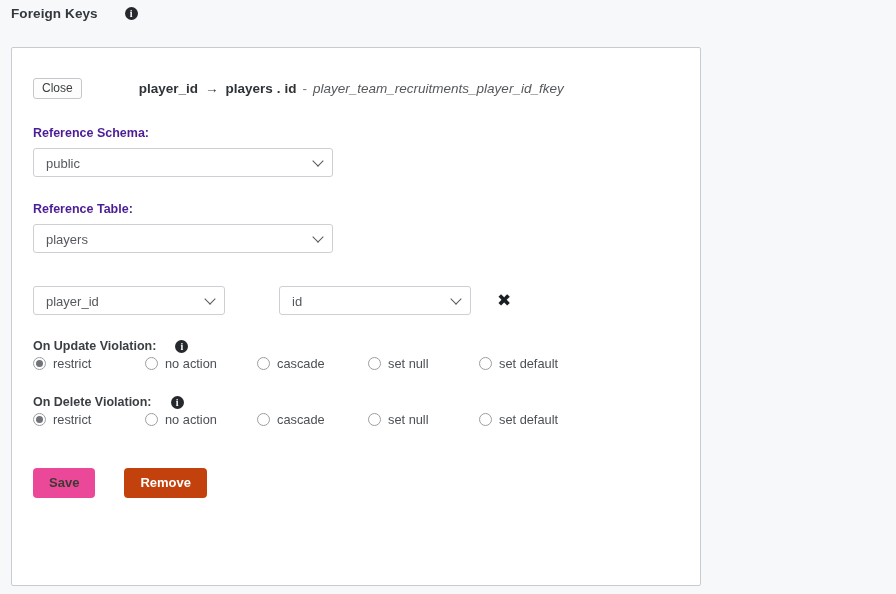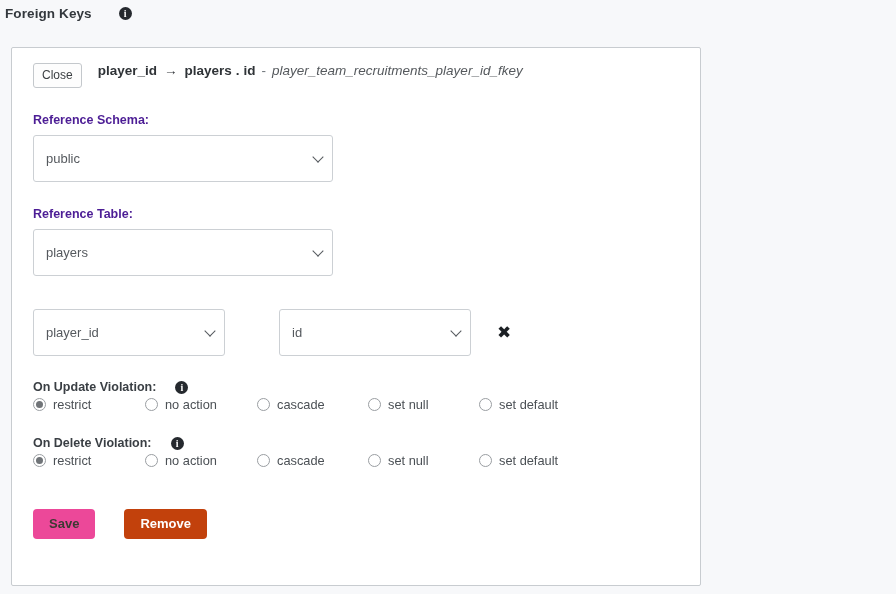--- a/index.html
+++ b/index.html
@@ -23,21 +23,21 @@
   }
 
   
   .page-header {
     position: absolute;
     left: 0; top: 0;
     width: 896px;
     height: 26px;
     display: flex;
     align-items: center;
-    padding-left: 5px;
+    padding-left: 11px;
   }
   .page-header .title {
     font-size: 13.5px;
     font-weight: bold;
     color: #33383d;
     letter-spacing: .1px;
   }
   .info-icon {
     display: inline-block;
     width: 13px;
@@ -66,22 +66,24 @@
     background: #ffffff;
     border: 1px solid #c8ccd0;
     border-radius: 2px;
   }
 
   .card-inner { padding: 12px 21px 0 21px; }
 
   
   .fk-title-row {
     display: flex;
+    align-items: center;
     height: 25px;
-    margin-top: 3px;
+    margin-top: 16px;
+    gap: 41px;
   }
   .close-btn {
     font-family: "Liberation Sans", sans-serif;
     font-size: 12px;
     color: #3c4043;
     background: #fdfdfd;
     border: 1px solid #c4c8cc;
     border-radius: 3px;
     padding: 3px 8px 4px 8px;
     line-height: 1;
@@ -120,21 +122,21 @@
     -webkit-appearance: none;
     -moz-appearance: none;
     appearance: none;
     font-family: "Liberation Sans", sans-serif;
     font-size: 13px;
     color: #55595e;
     background: #ffffff;
     border: 1px solid #ccd0d4;
     border-radius: 3px;
     padding: 0 26px 0 12px;
-    height: 47px;
+    height: 29px;
     line-height: 29px;
     width: 100%;
     outline: none;
     cursor: pointer;
   }
   .sel .chev {
     position: absolute;
     right: 10px;
     top: 50%;
     width: 9px;

